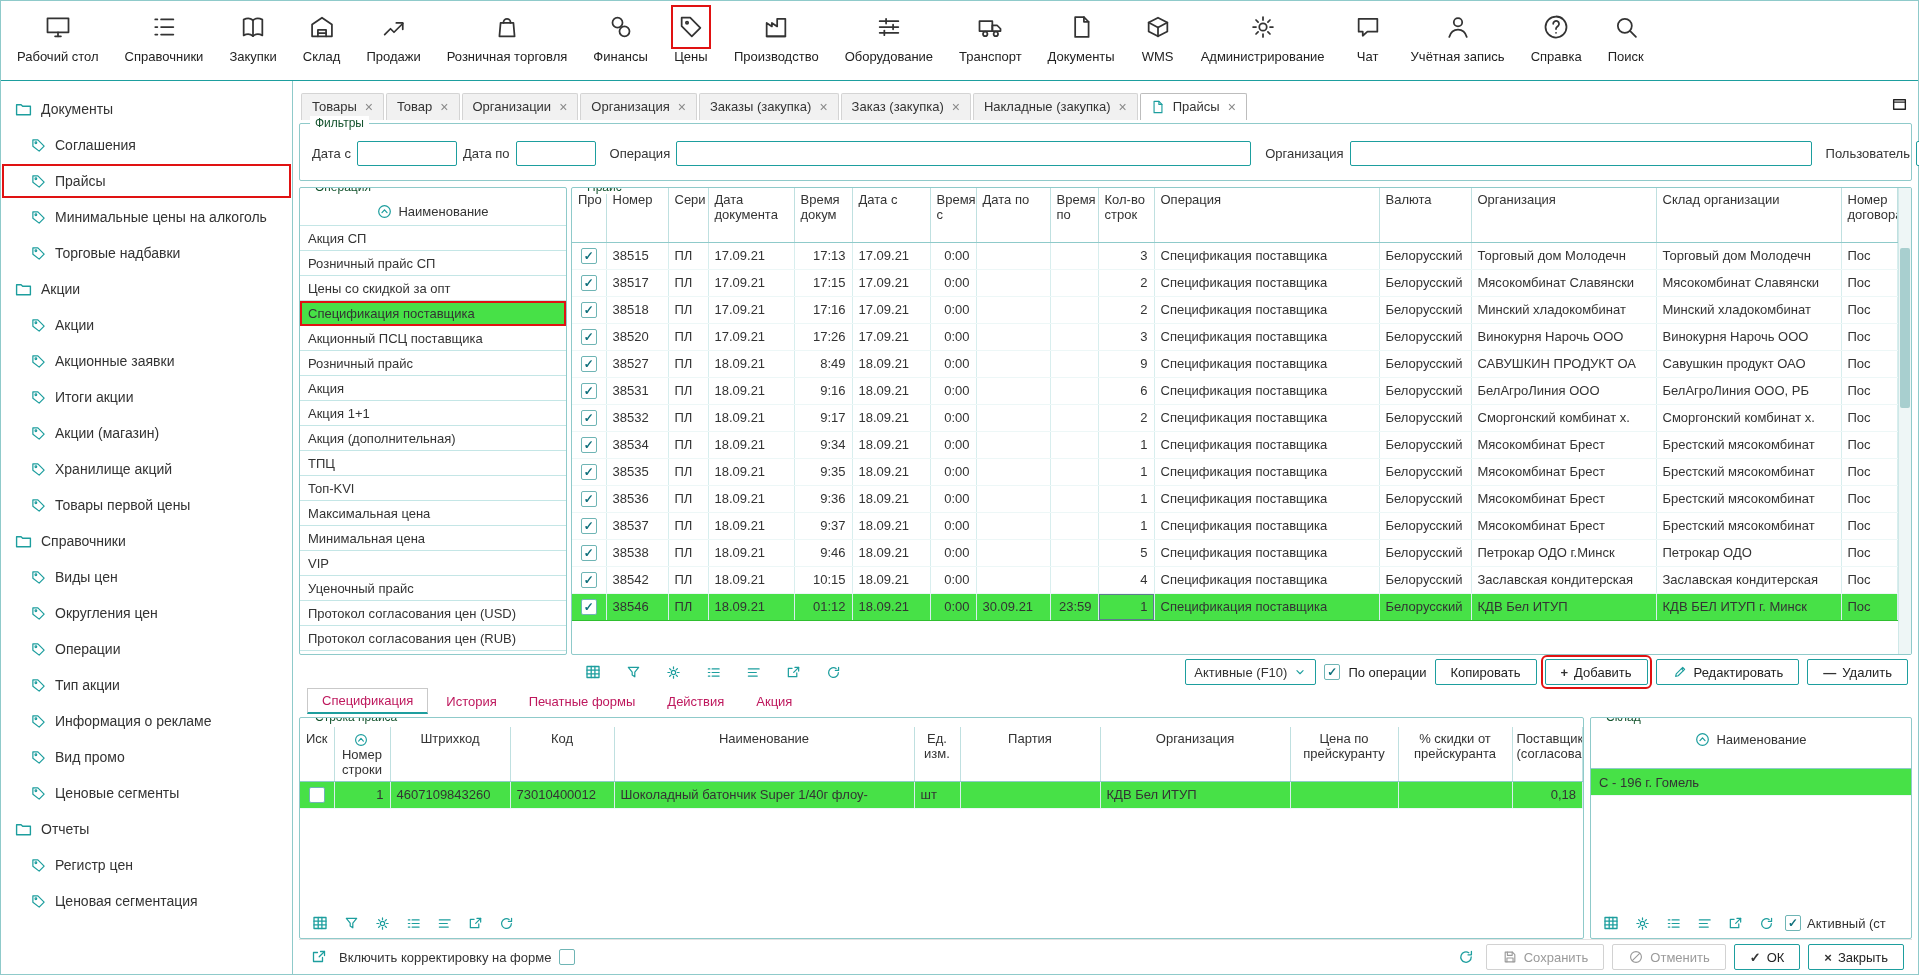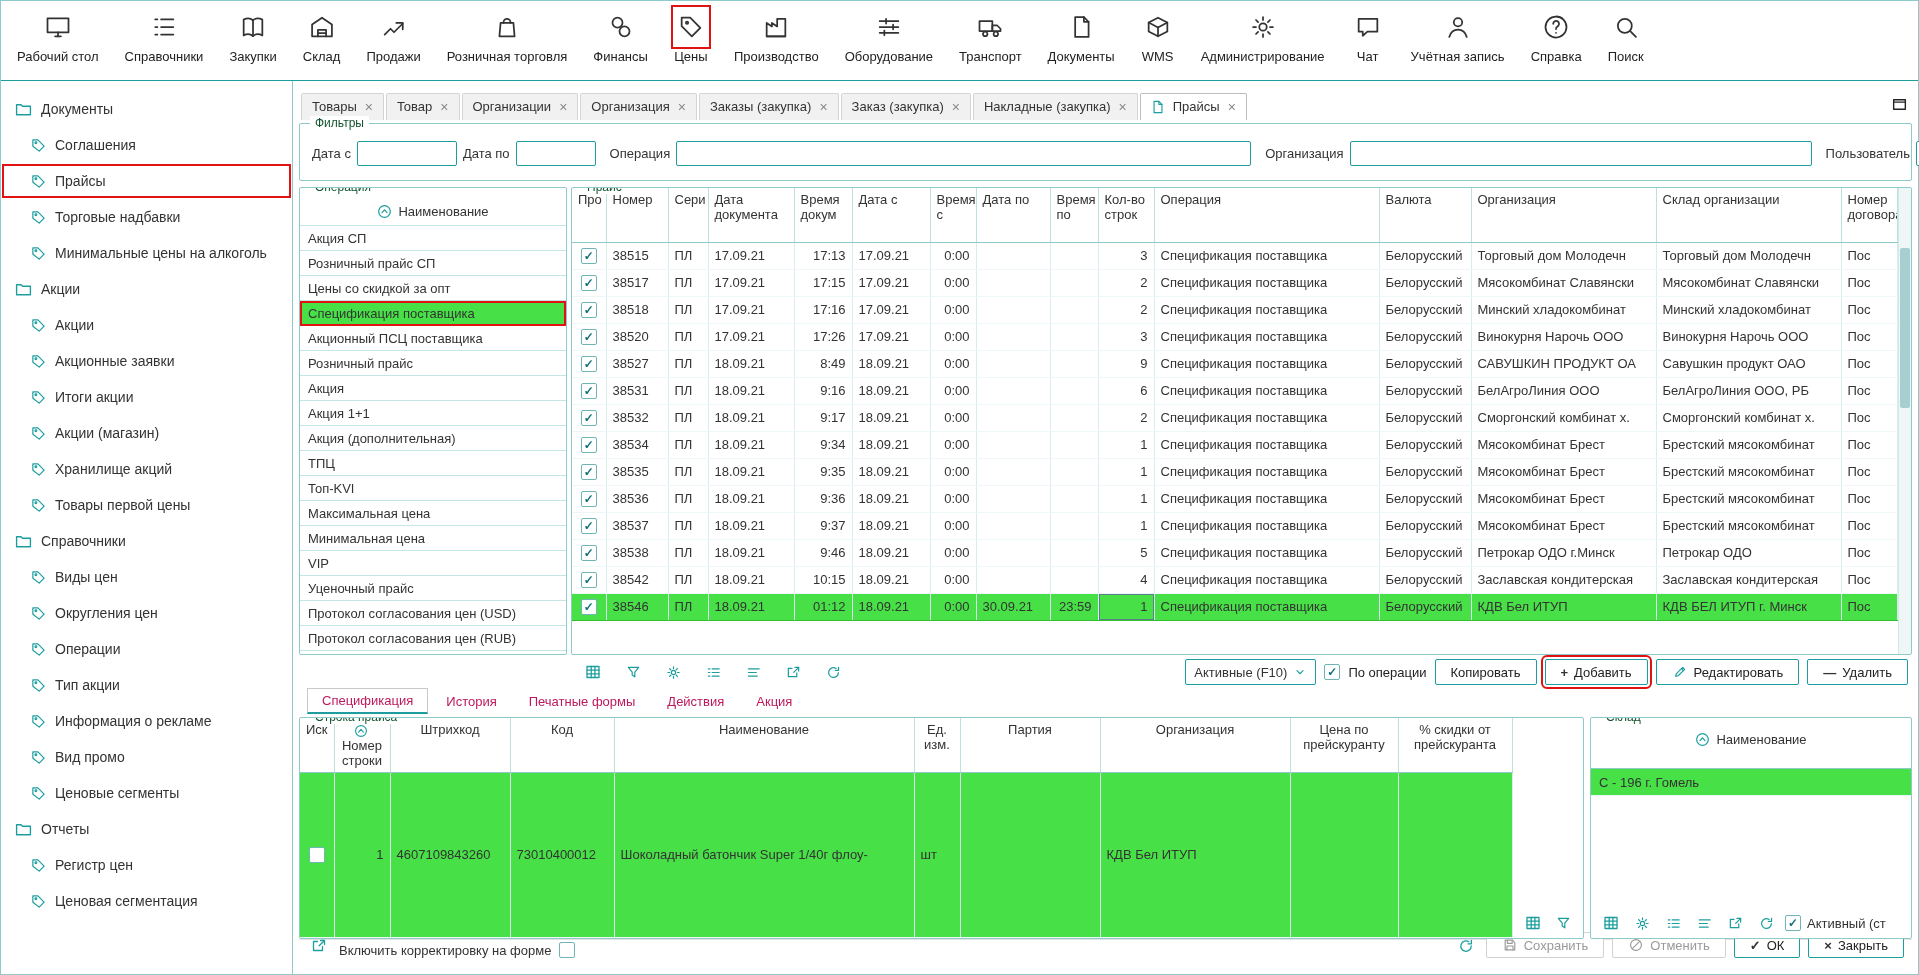--- a/index.html
+++ b/index.html
@@ -74,35 +74,35 @@
 .btn{height:26px;border:1px solid var(--accent);background:#fff;display:inline-flex;align-items:center;gap:6px;padding:0 15px;font:inherit;color:#222;border-radius:2px;white-space:nowrap}
 .btn .sym{font-weight:bold;color:#333}
 .btn.disabled{border-color:#d2d2d2;color:#9a9a9a}
 .addwrap{display:inline-flex;outline:2px solid var(--red);outline-offset:2px;border-radius:2px}
 
 .dtabs{flex:none;height:28px;display:flex;align-items:center;gap:4px;padding-left:8px}
 .dtab{padding:4px 14px;color:#be185d;white-space:nowrap}
 .dtab.active{background:#fff;border:1px solid #c9c9c9;border-bottom:2px solid var(--accent)}
 
 .bottomrow{flex:none;height:222px;display:flex;gap:6px;margin-top:2px}
-.spec{flex:1;min-width:0;display:flex;overflow:hidden}
+.spec{flex:1;min-width:0;display:flex;flex-direction:column;padding-top:9px;overflow:hidden}
 .st th{height:42px;vertical-align:top;padding:4px;font-weight:normal;text-align:center;font-size:13px;color:#333;border-right:1px solid #bfe0e0;border-bottom:1px solid var(--accent-light);overflow:hidden}
 .st td{height:27px;padding:0 6px;border-right:1px solid #d8eeee;border-bottom:1px solid #edf7f7;white-space:nowrap;overflow:hidden;font-size:13px}
 .st td.num{text-align:right}
 .st tr.sel td{background:var(--green)}
 .st .sicon{color:var(--accent);display:inline-flex;vertical-align:middle;margin-right:3px}
 .panelbar{margin-top:auto;flex:none;height:30px;display:flex;align-items:center;gap:7px;padding:0 8px;overflow:hidden}
 .wh{width:322px;flex:none;display:flex;flex-direction:column;padding-top:9px;overflow:hidden}
 .wh-header{flex:none;height:42px;display:flex;align-items:flex-start;justify-content:center;gap:6px;padding-top:5px;border-bottom:1px solid var(--accent-light);color:#333}
 .wh-header .sicon{color:var(--accent);display:flex}
 .wh-row{height:27px;display:flex;align-items:center;padding-left:8px;border-bottom:1px solid #edf7f7;white-space:nowrap;overflow:hidden}
 .wh-row.sel{background:var(--green)}
 .wh-active{display:flex;align-items:center;gap:6px;white-space:nowrap;overflow:hidden}
 
-.bottombar{flex:1;display:flex;align-items:flex-end;gap:8px;padding:16px 8px;border-top:1px solid #e3e3e3;min-height:34px}
+.bottombar{flex:1;display:flex;align-items:center;gap:8px;padding:16px 8px;border-top:1px solid #e3e3e3;min-height:34px}
 .spacer{flex:1}
 </style>
 </head>
 <body>
 
 <div class="app">
   <div class="topbar">
       <div class="tb-item">
         <div class="tb-icon">
           <svg viewBox="0 0 24 24" width="28" height="28" fill="none" stroke="currentColor" stroke-width="1.5" stroke-linecap="round" stroke-linejoin="round">
@@ -314,30 +314,30 @@
           </span>
           <span class="sb-label">Прайсы</span>
         </div>
         <div class="sb-item leaf">
           <span class="sicon">
             <svg viewBox="0 0 16 16" width="15" height="15" fill="none" stroke="currentColor" stroke-width="1.3" stroke-linecap="round" stroke-linejoin="round">
               <path d="M2 2h5.3L14 8.7 8.7 14 2 8.7z"></path>
               <path d="M5.2 6a.9.9 0 1 0 0-1.8.9.9 0 0 0 0 1.8z"></path>
             </svg>
           </span>
+          <span class="sb-label">Минимальные цены на алкоголь</span>
+        </div>
+        <div class="sb-item leaf">
+          <span class="sicon">
+            <svg viewBox="0 0 16 16" width="15" height="15" fill="none" stroke="currentColor" stroke-width="1.3" stroke-linecap="round" stroke-linejoin="round">
+              <path d="M2 2h5.3L14 8.7 8.7 14 2 8.7z"></path>
+              <path d="M5.2 6a.9.9 0 1 0 0-1.8.9.9 0 0 0 0 1.8z"></path>
+            </svg>
+          </span>
           <span class="sb-label">Торговые надбавки</span>
-        </div>
-        <div class="sb-item leaf">
-          <span class="sicon">
-            <svg viewBox="0 0 16 16" width="15" height="15" fill="none" stroke="currentColor" stroke-width="1.3" stroke-linecap="round" stroke-linejoin="round">
-              <path d="M2 2h5.3L14 8.7 8.7 14 2 8.7z"></path>
-              <path d="M5.2 6a.9.9 0 1 0 0-1.8.9.9 0 0 0 0 1.8z"></path>
-            </svg>
-          </span>
-          <span class="sb-label">Минимальные цены на алкоголь</span>
         </div>
         <div class="sb-item group">
           <span class="sicon">
             <svg viewBox="0 0 16 16" width="17" height="17" fill="none" stroke="currentColor" stroke-width="1.3" stroke-linecap="round" stroke-linejoin="round">
               <path d="M1.5 13V3.5h4.2L7.2 5h7.3v8z"></path>
             </svg>
           </span>
           <span class="sb-label">Акции</span>
         </div>
         <div class="sb-item leaf">

